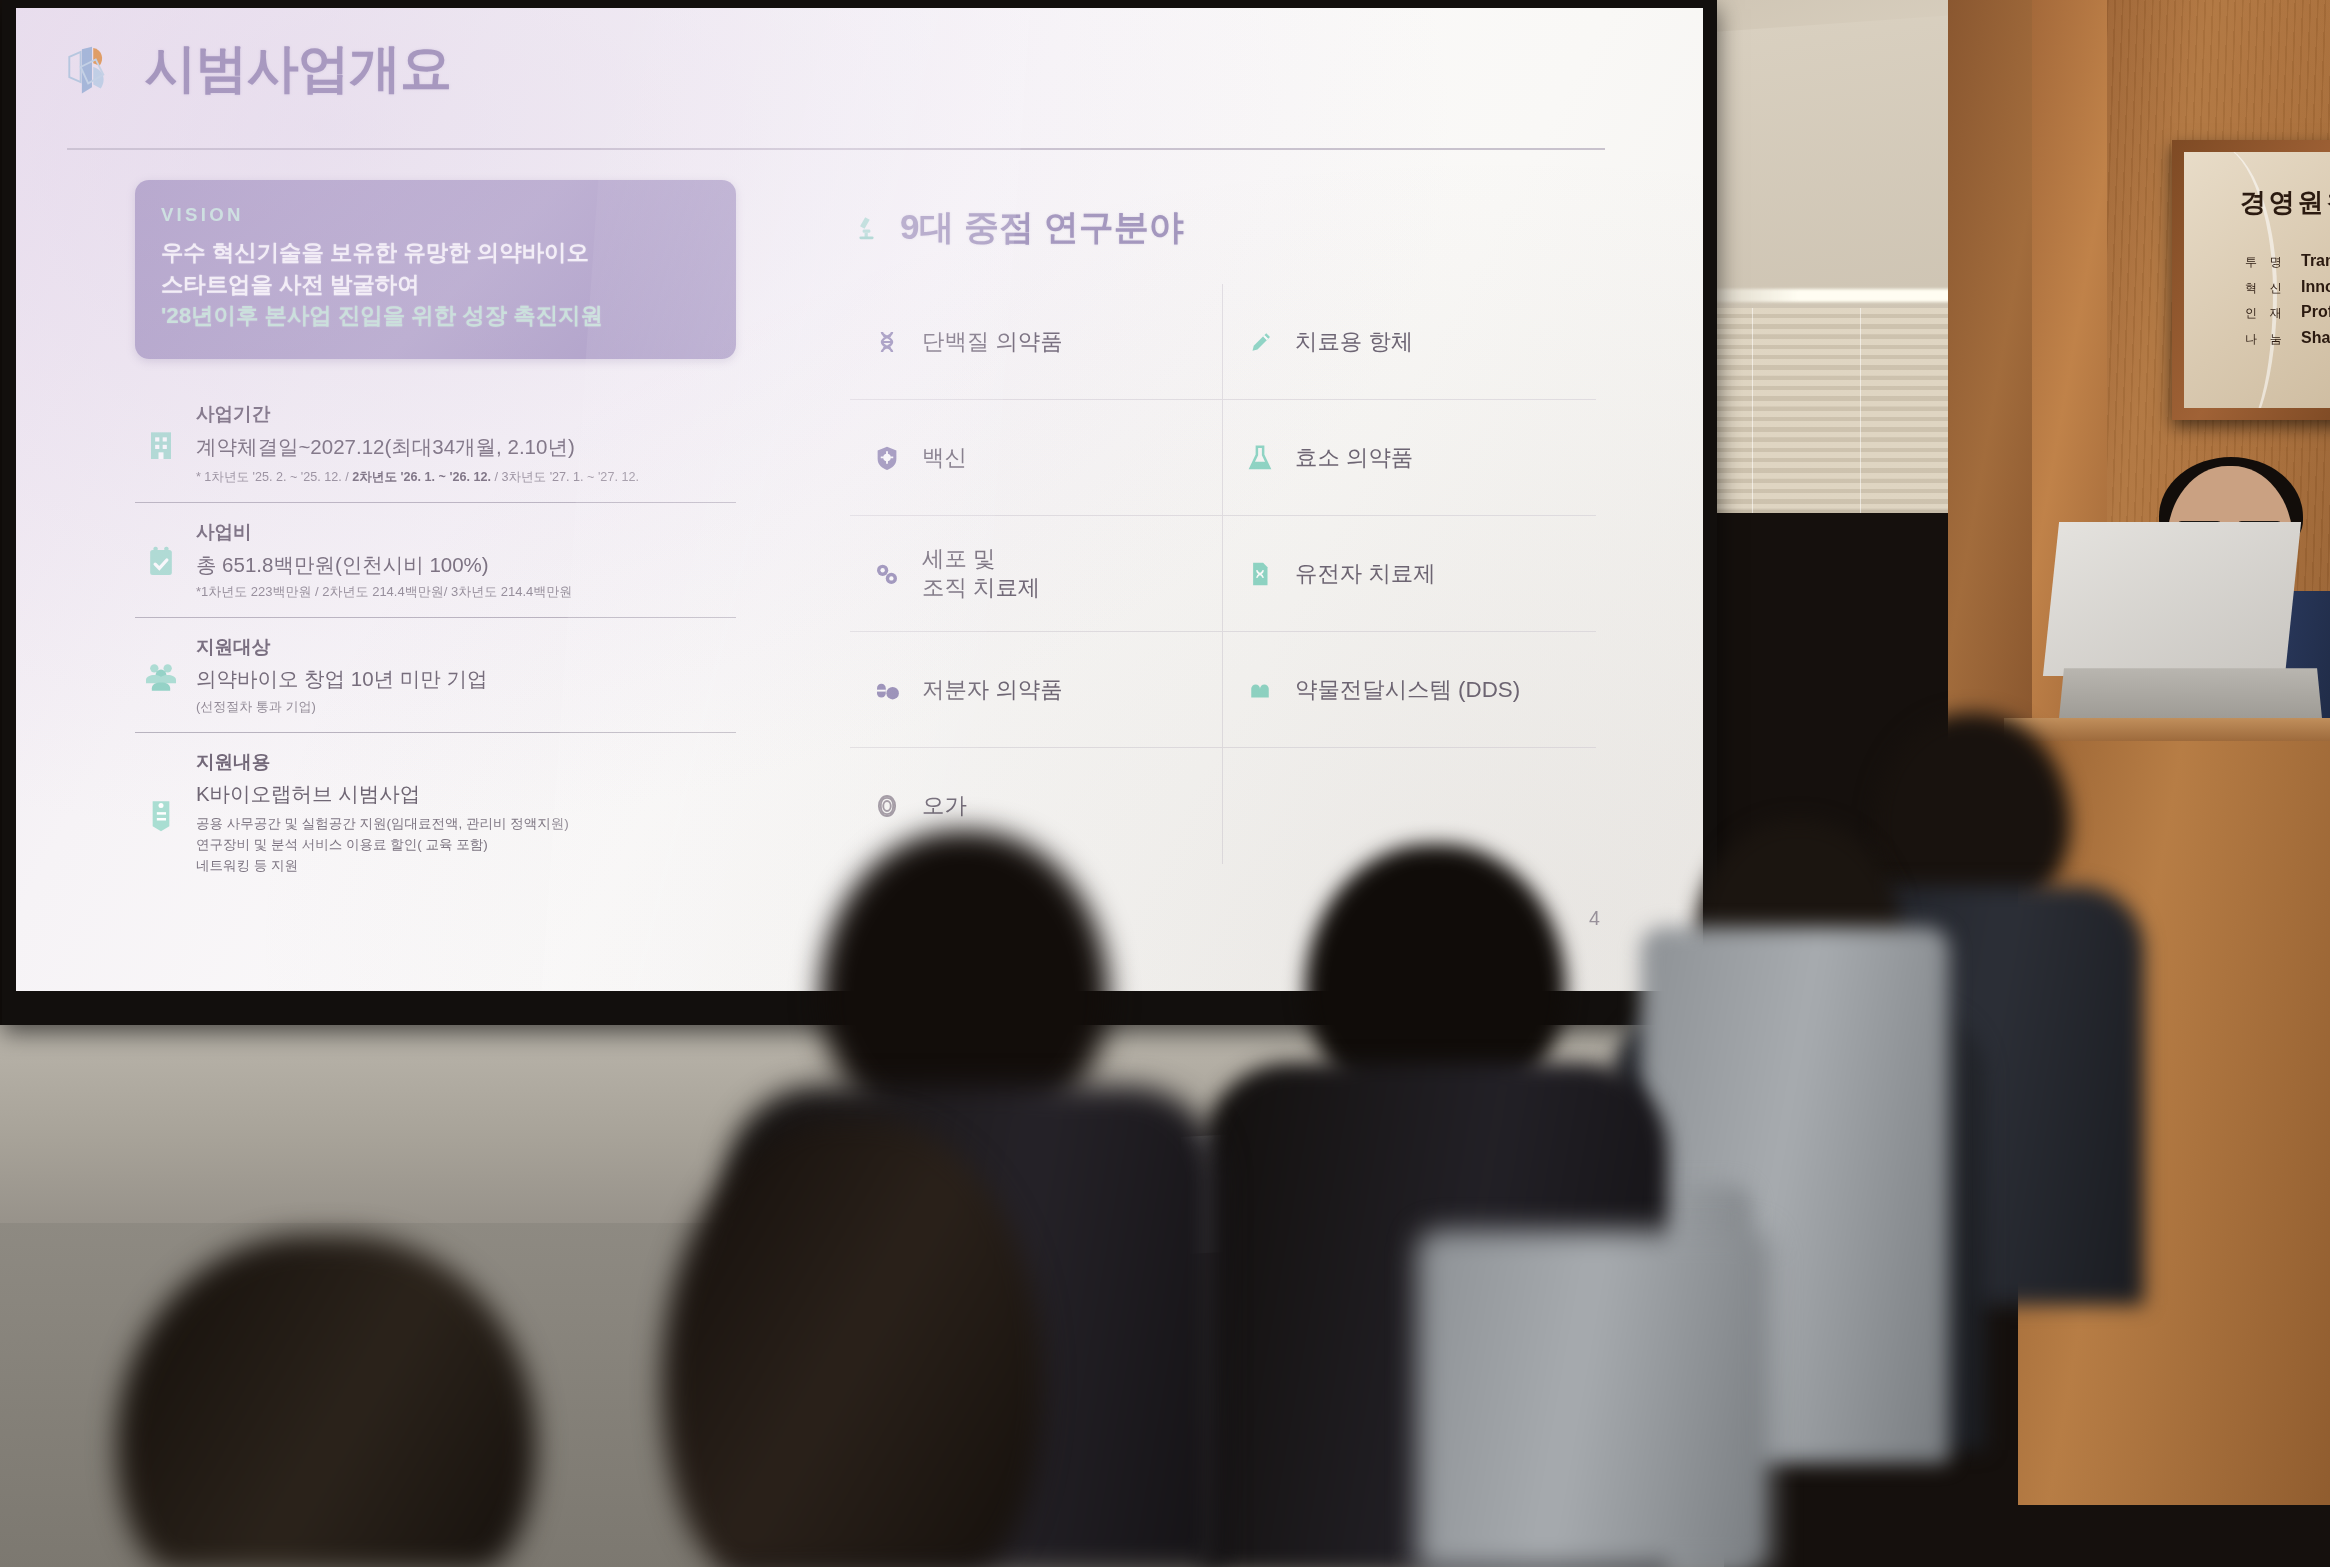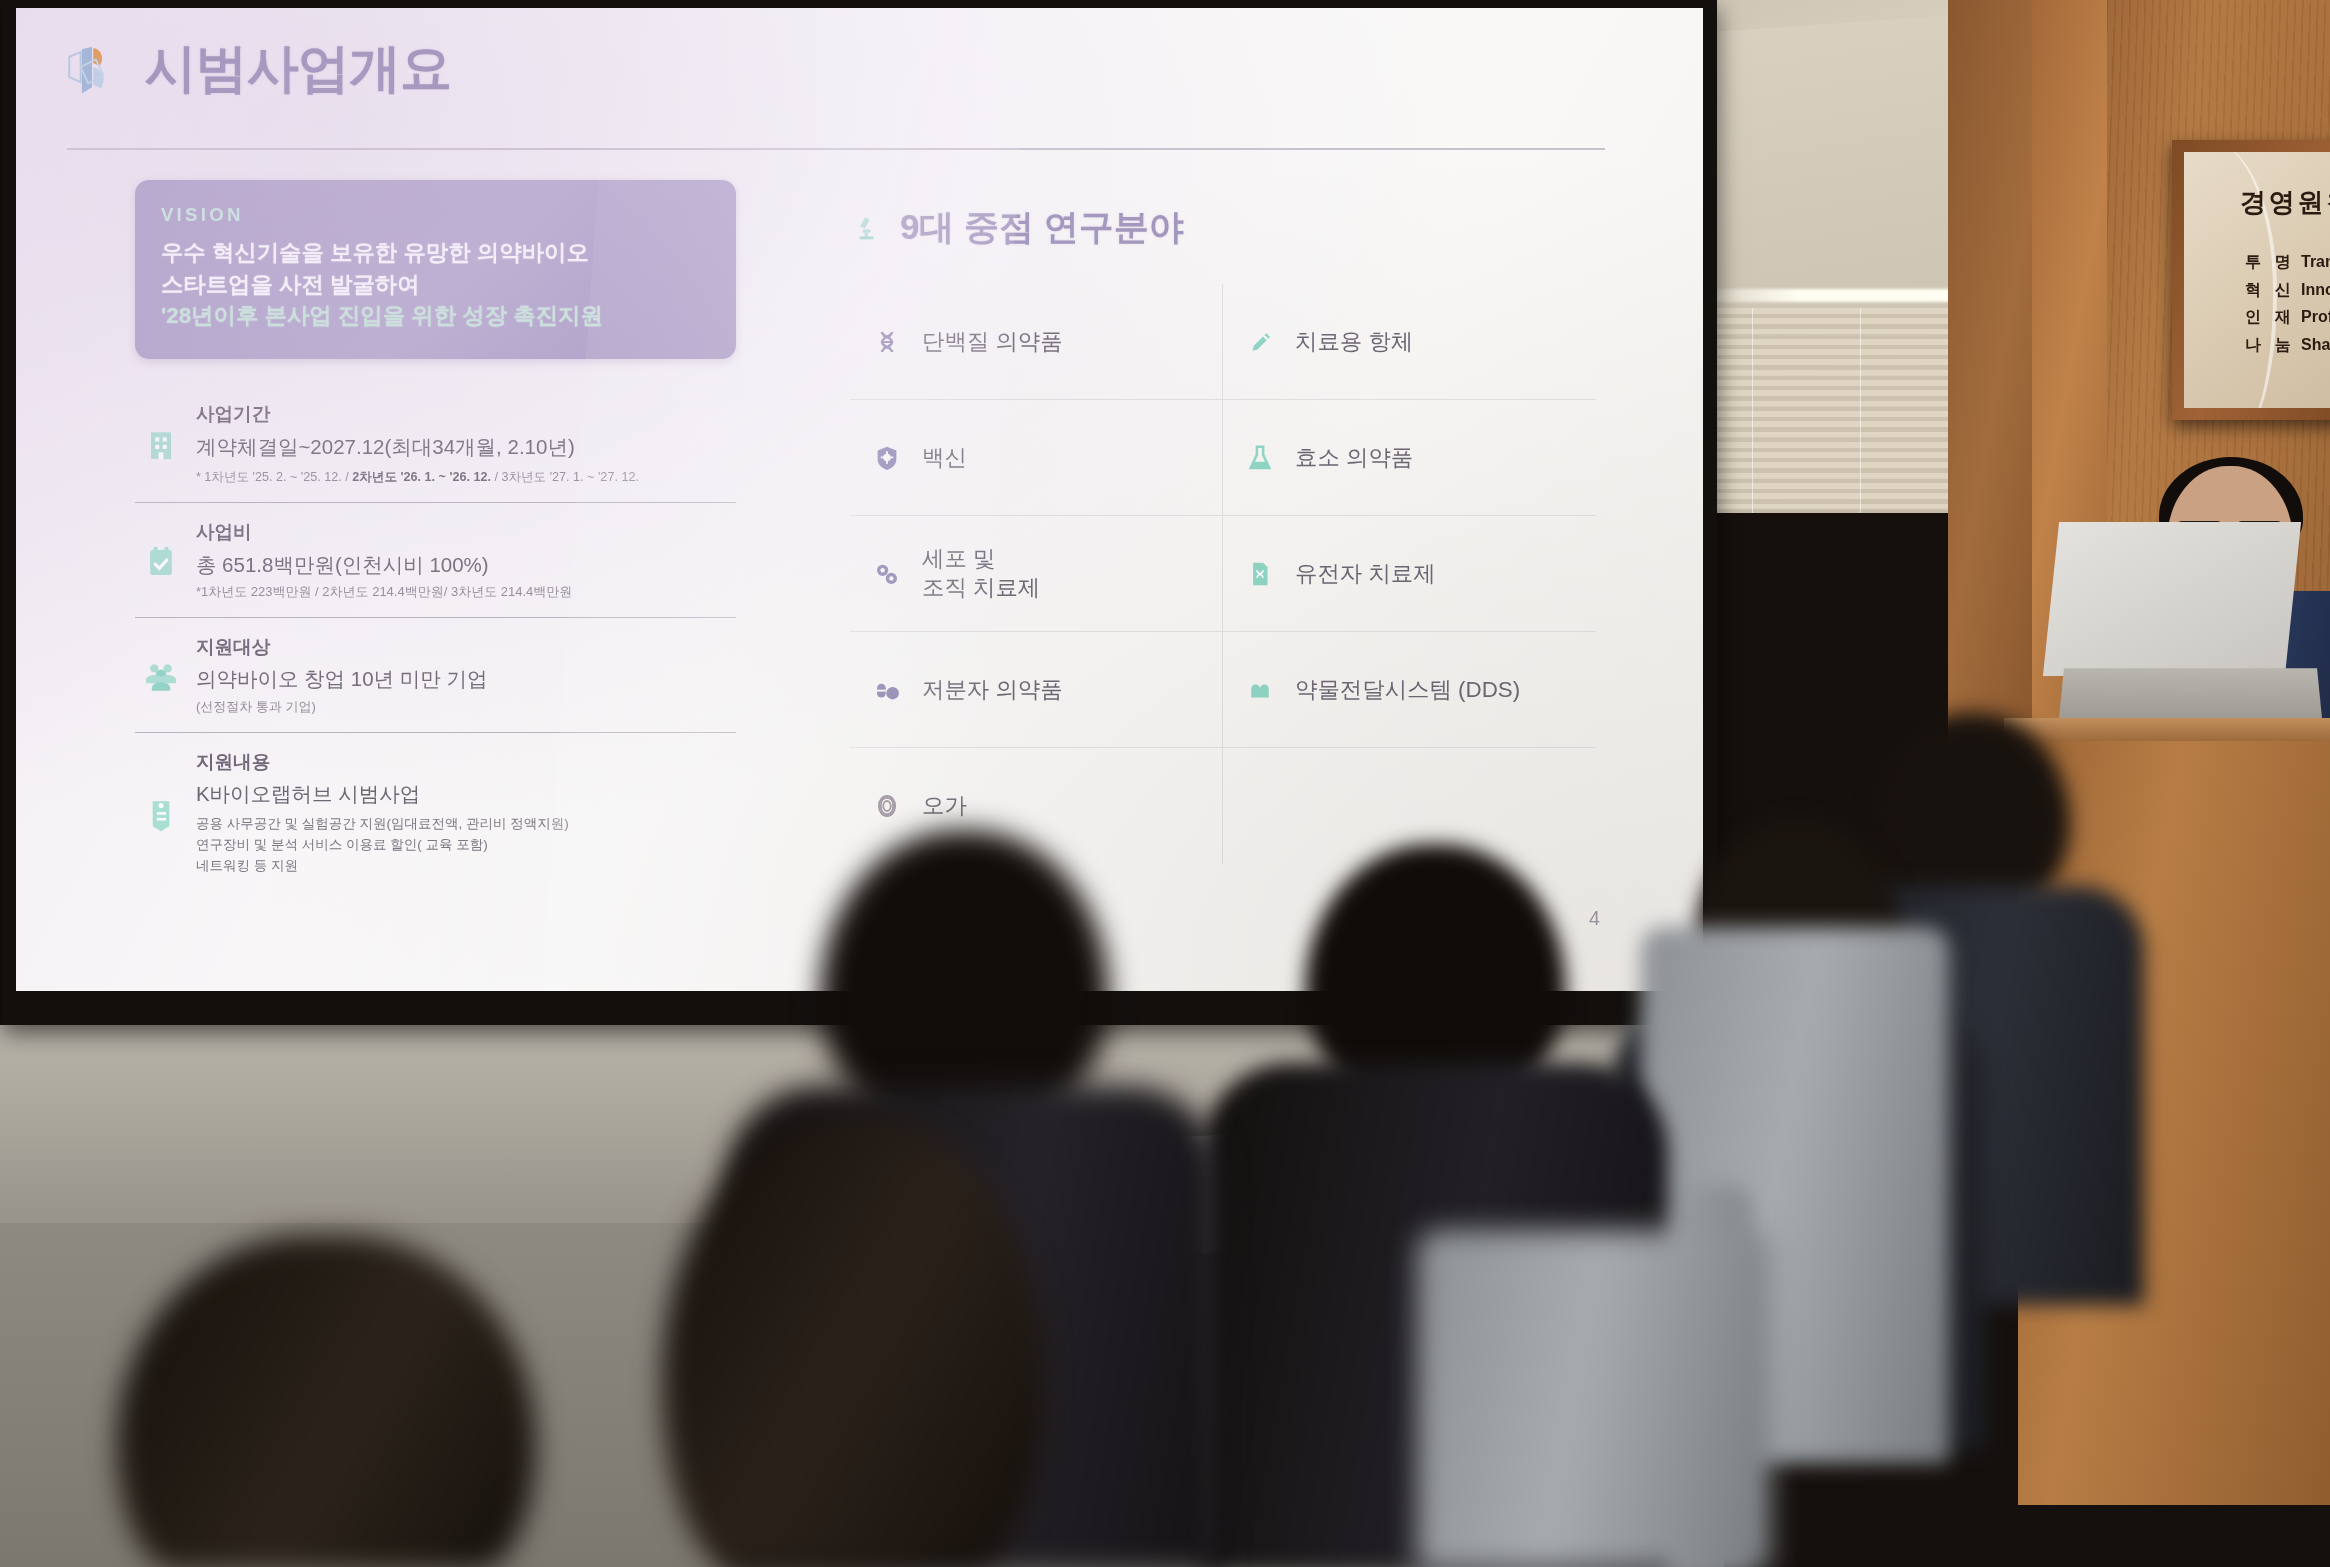--- a/index.html
+++ b/index.html
@@ -32,21 +32,21 @@
   .sign-frame{position:absolute;left:2172px;top:140px;width:211px;height:280px;
     background:linear-gradient(120deg,#7e4a24,#a06236 50%,#74431f);padding:12px;box-sizing:border-box;
     box-shadow:0 6.5px 16px rgba(0,0,0,.55);}
   .sign-face{position:relative;width:100%;height:100%;
     background:linear-gradient(140deg,#e8dcc8,#d9c9b0 55%,#cdbb9f);overflow:hidden;}
   .sign-swirl{position:absolute;left:-14px;top:-9.3px;width:103px;height:298px;
     border-right:4.7px solid rgba(255,255,255,.55);border-radius:0 60% 40% 0/0 50% 50% 0;}
   .sign-title{position:absolute;left:56px;top:33px;font-size:26px;font-weight:bold;color:#2b1a10;letter-spacing:2.8px;white-space:nowrap;}
   .sign-rows{position:absolute;left:61px;top:100px;}
   .sign-row{display:flex;align-items:baseline;margin-bottom:6.5px;white-space:nowrap;}
-  .sign-ko{font-size:16px;font-weight:bold;color:#2b1a10;letter-spacing:4.7px;width:56px;}
+  .sign-ko{font-size:12px;font-weight:normal;color:#2b1a10;letter-spacing:4.7px;width:56px;}
   .sign-en{font-size:16px;font-weight:bold;color:#2b1a10;}
 
   
   .screen-bezel{position:absolute;left:1.9px;top:0;width:1715px;height:1025px;
     background:#120f0d;box-shadow:0 8.4px 23px rgba(0,0,0,.6);}
   .screen{position:absolute;left:14px;top:8.4px;width:1687px;height:983px;
     background:linear-gradient(118deg,#efe6f1 0%,#f6f3f6 22%,#fbfafa 48%,#f9f8f6 72%,#f3f1ee 100%);
     overflow:hidden;}
   .screen:after{content:"";position:absolute;inset:0;pointer-events:none;
     background:radial-gradient(ellipse at 18% 12%,rgba(215,198,228,.40),rgba(255,255,255,0) 58%),

